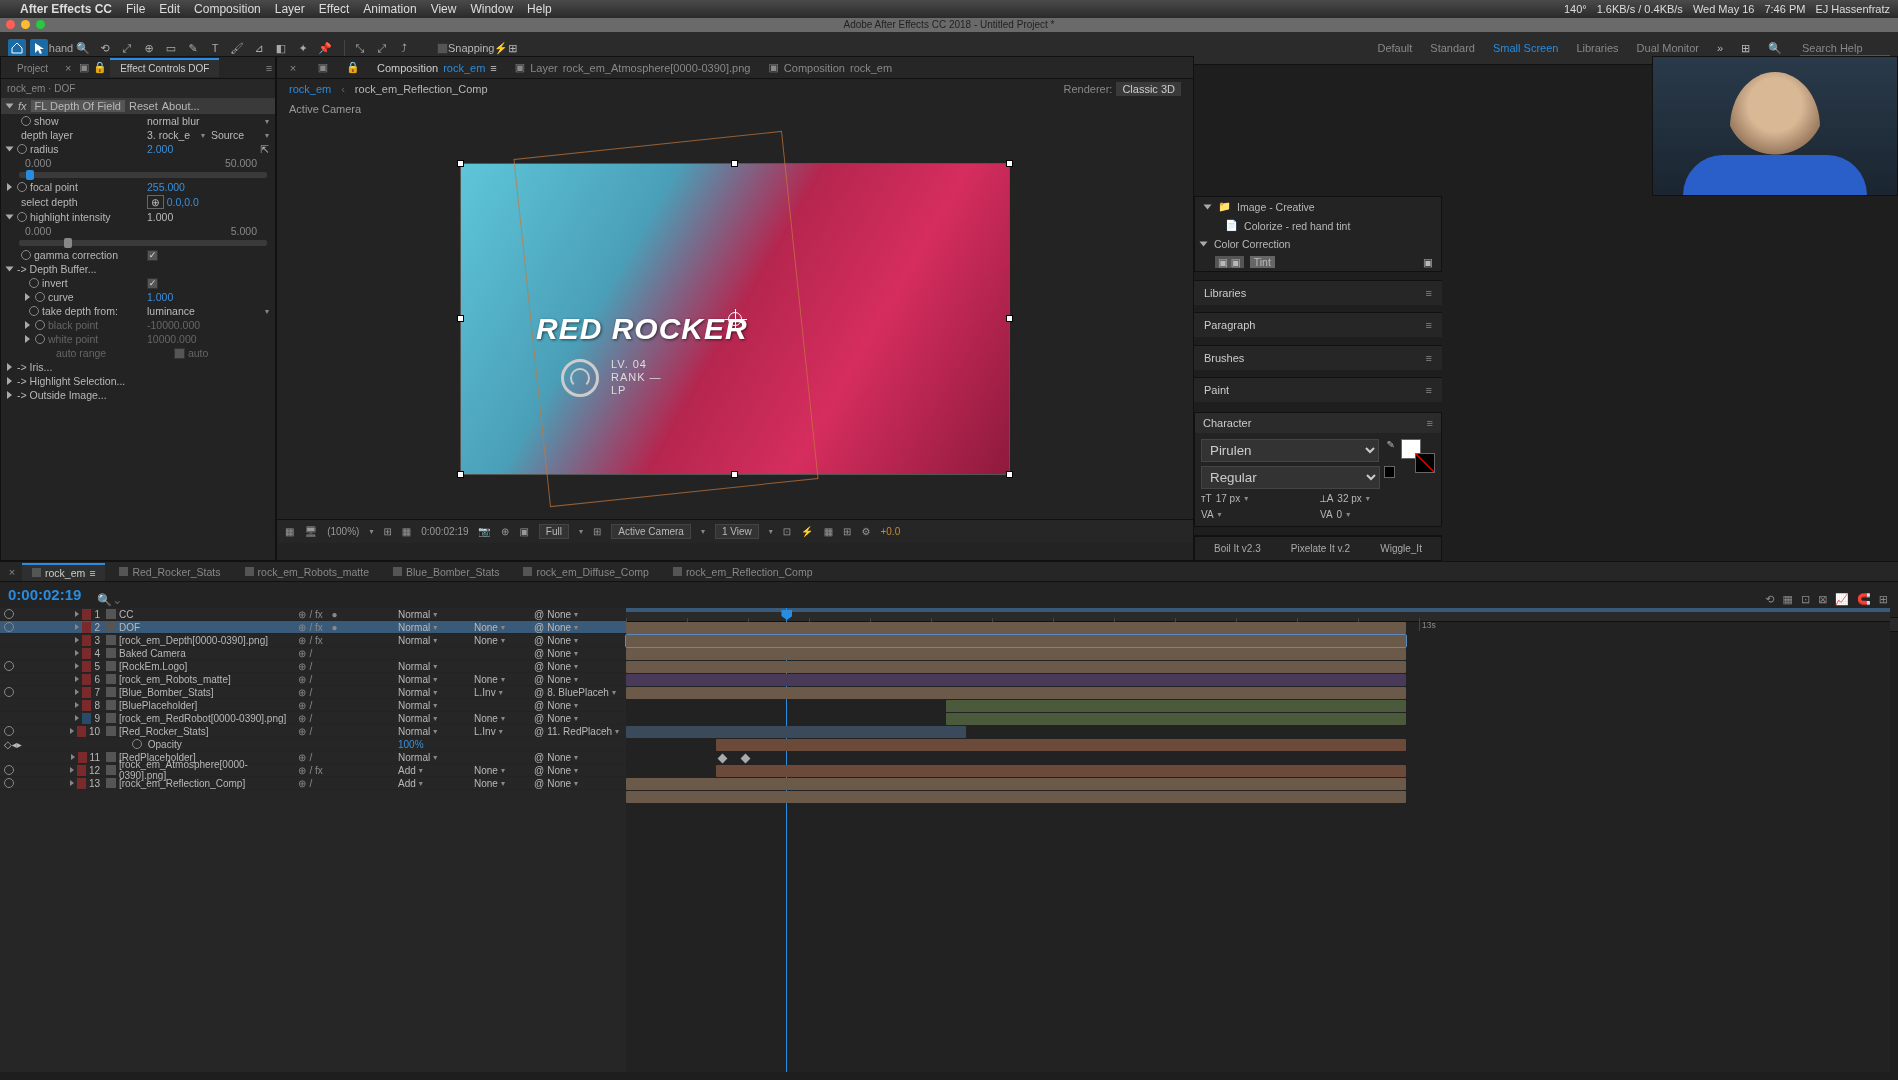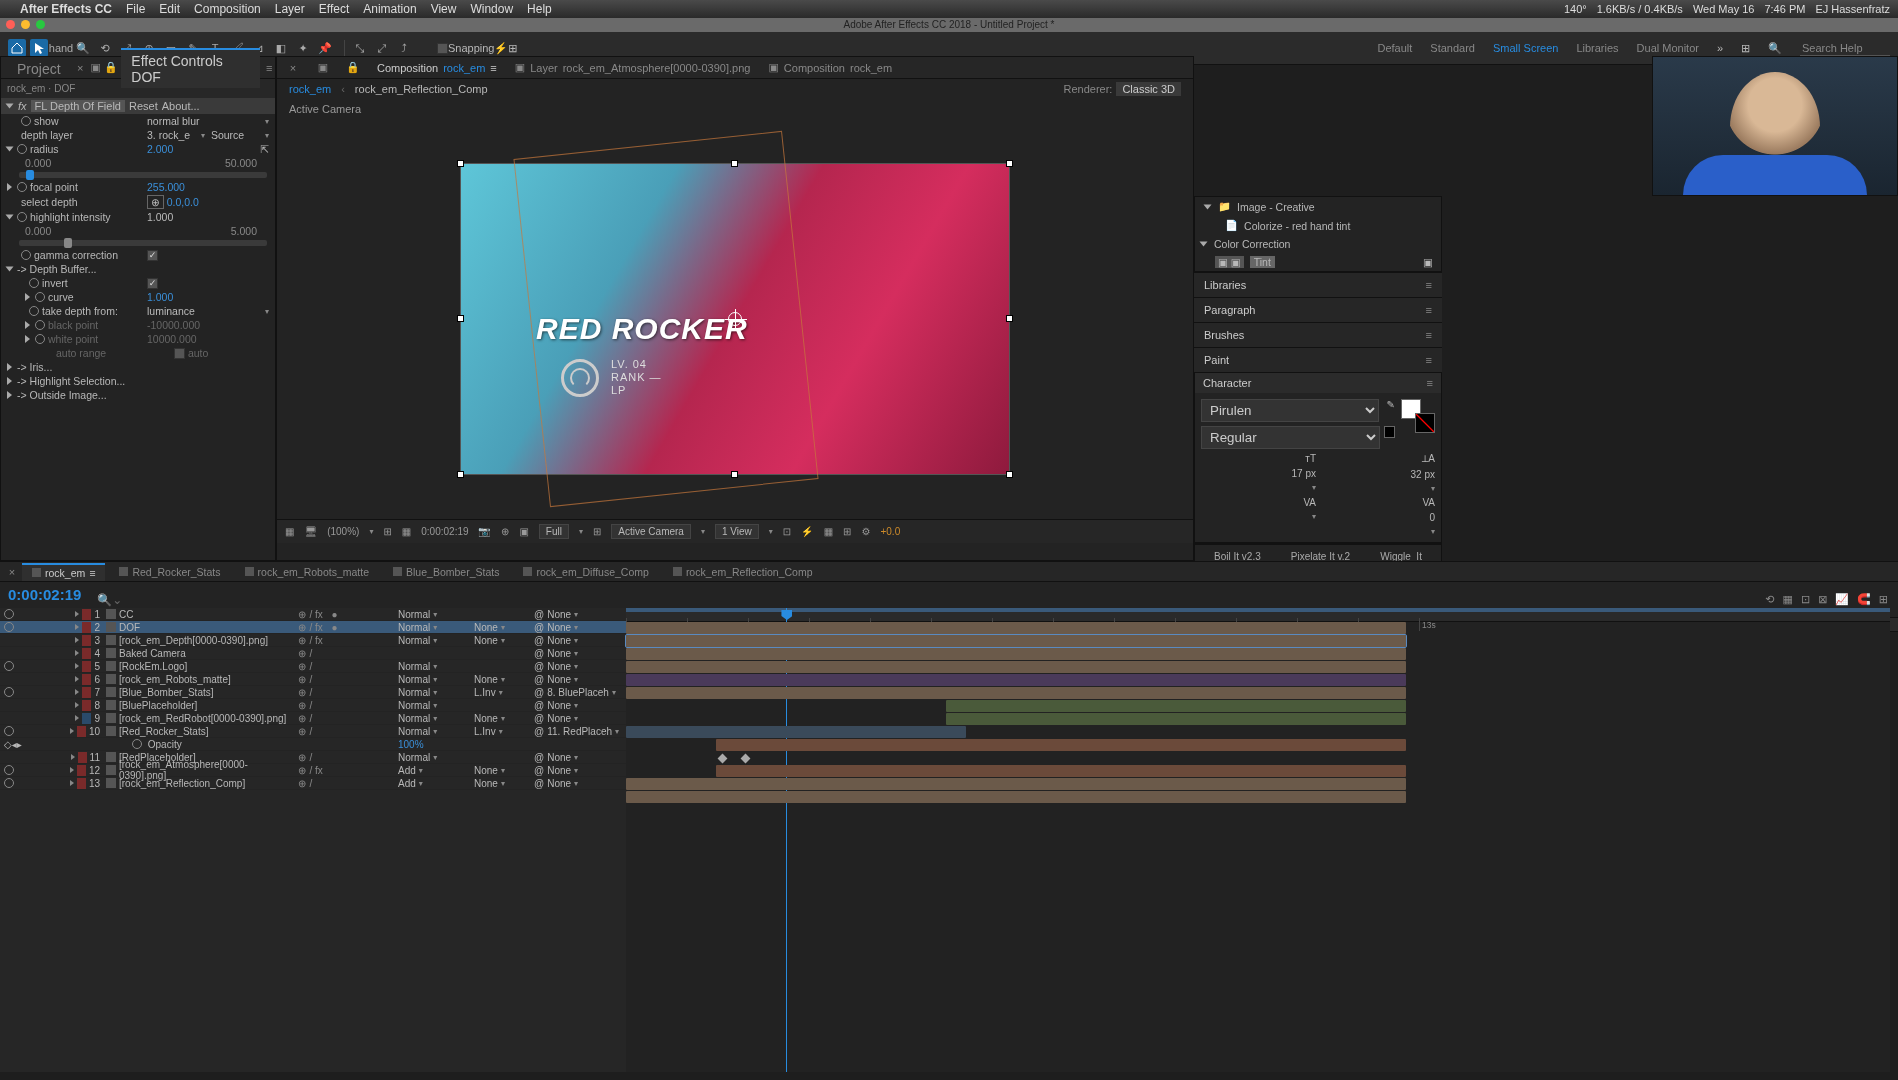--- a/index.html
+++ b/index.html
@@ -25,21 +25,21 @@
 .toolbar .sep { width:1px; height:16px; background:#444; margin:0 6px;}
 .toolbar .snap { margin-left: 20px; display:flex; align-items:center; gap:0; font-size:11px;}
 .toolbar .right { margin-left:auto; display:flex; align-items:center; gap:18px; font-size:11px;}
 .toolbar .ws-link { color:#888; cursor:pointer;}
 .toolbar .ws-link.active { color:#288ce0;}
 .toolbar .search { color:#888; border-bottom:1px solid #555; padding:1px 2px; width:90px; }
 
 
 .panel { position:absolute; background:#232323; border:1px solid #111; }
 .panel-tabs { display:flex; align-items:center; height:22px; background:#262626; border-bottom:1px solid #111; padding-left:6px; gap:4px;}
-.panel-tab { padding:3px 10px; font-size:14px; color:#888; border-top:2px solid transparent; cursor:pointer;}
+.panel-tab { padding:3px 10px; font-size:10px; color:#888; border-top:2px solid transparent; cursor:pointer;}
 .panel-tab.active { color:#ccc; background:#2f2f2f; border-top-color:#288ce0;}
 .mini-icon { width:12px; height:12px; display:inline-flex; align-items:center; justify-content:center; color:#888;}
 
 
 #left-panel { top:56px; left:0; width:276px; height:505px; }
 #left-panel .breadcrumb { padding:4px 6px; font-size:10px; color:#888; background:#272727;}
 .fx-row { display:flex; align-items:center; padding:1px 6px; font-size:10.5px; min-height:14px;}
 .fx-row .label { flex:0 0 140px; display:flex; align-items:center; gap:3px;}
 .fx-row .value { color:#3a8fd9; flex:1;}
 .fx-row .value.white { color:#bbb;}
@@ -87,21 +87,21 @@
 #right-stack { position:absolute; top:56px; left:1194px; width:248px; height:505px; display:flex; flex-direction:column; gap:0;}
 .right-panel { background:#232323; border:1px solid #111; }
 .right-panel .hdr { background:#2b2b2b; padding:4px 8px; font-size:11px; color:#ccc; display:flex; align-items:center; gap:5px;}
 .right-panel .hdr .menu { margin-left:auto; color:#888;}
 .rp-row { padding:3px 8px 3px 20px; font-size:10.5px; display:flex; align-items:center; gap:6px;}
 .rp-collapse { padding:6px 10px; font-size:11px; color:#ccc; border-top:1px solid #111; background:#262626; display:flex; align-items:center;}
 .rp-collapse .menu{margin-left:auto;color:#888;}
 .char-body { padding:6px; font-size:10px;}
 .char-sel { width:100%; background:#333; border:1px solid #444; color:#ccc; padding:2px 4px; margin-bottom:4px;}
 .char-grid { display:grid; grid-template-columns:1fr 1fr; gap:4px; font-size:10px;}
-.char-cell { display:flex; align-items:flex-end; gap:4px;flex-direction:column;}
+.char-cell { display:flex; align-items:center; gap:4px;}
 .swatch-pair { display:flex; gap:2px;}
 .swatch { width:20px; height:20px; border:1px solid #666;}
 .swatch.fg{background:#fff;} .swatch.bg{background:#000; position:relative;}
 .swatch.bg::after{content:""; position:absolute; inset:0; background:linear-gradient(45deg,transparent 45%,red 50%,transparent 55%);}
 .plugin-bar { display:flex; justify-content:space-around; padding:6px 4px; border-top:1px solid #111; font-size:10px; color:#aaa;}
 
 
 #webcam { position:absolute; top:56px; right:0; width:246px; height:140px; background:linear-gradient(180deg,#2a3a4a,#1a2530); border:1px solid #111;}
 #webcam::after{content:""; position:absolute; left:50%; top:15px; width:90px; height:110px; margin-left:-45px; border-radius:50% 50% 40% 40%; background:radial-gradient(circle at 50% 30%,#d9b896 30%,#9a7a5e 55%,transparent 56%);}
 #webcam .shirt{position:absolute;bottom:0;left:30px;right:30px;height:40px;background:#2a5fc9;border-radius:40px 40px 0 0;}

